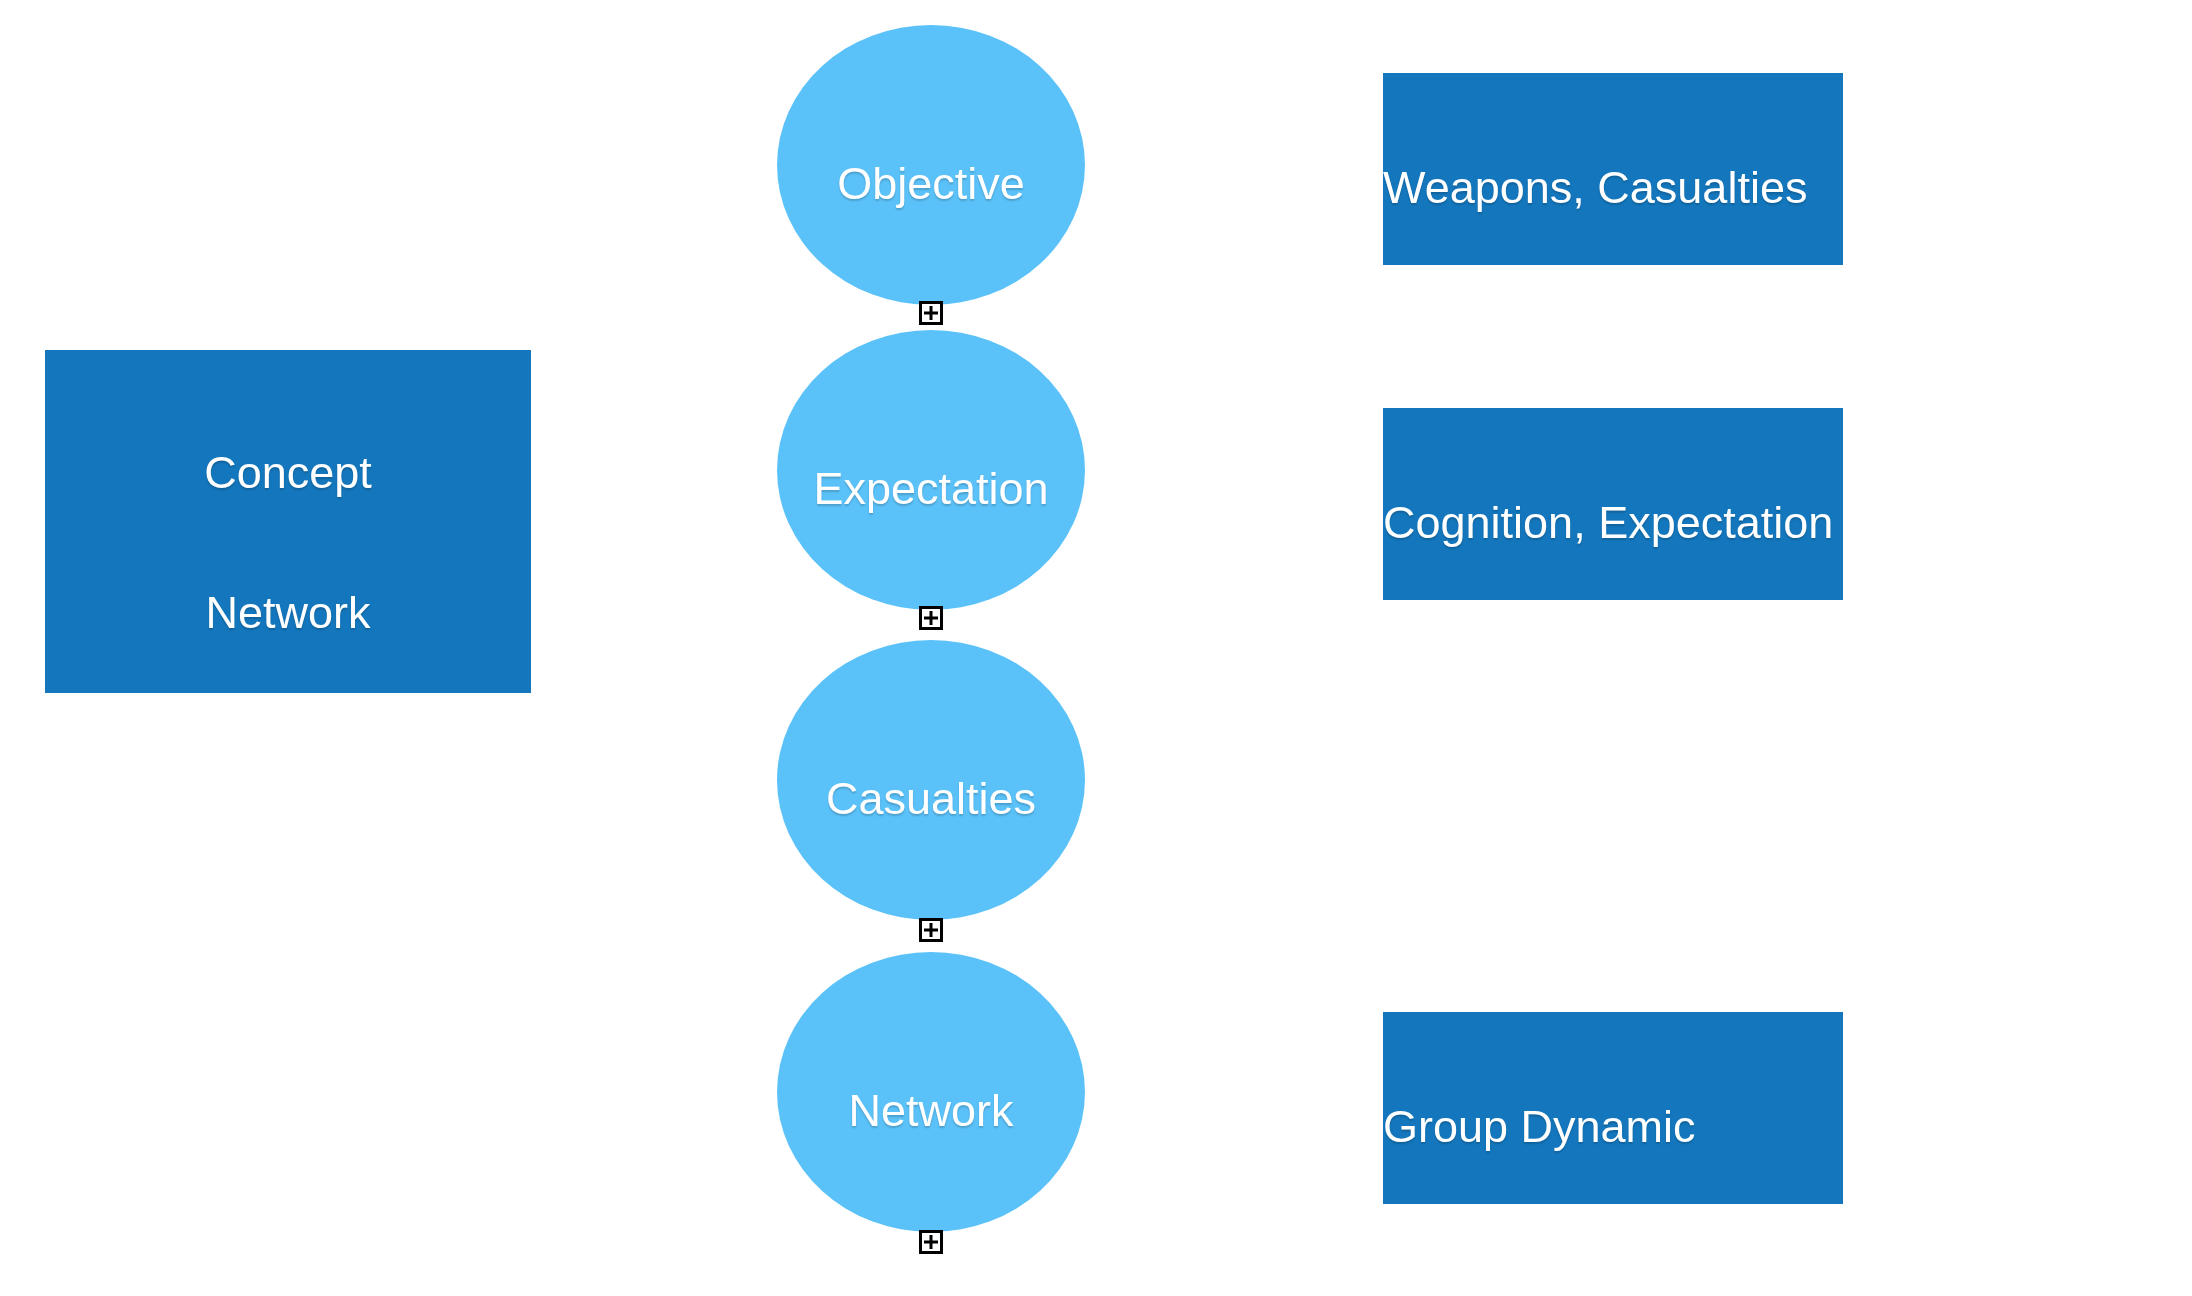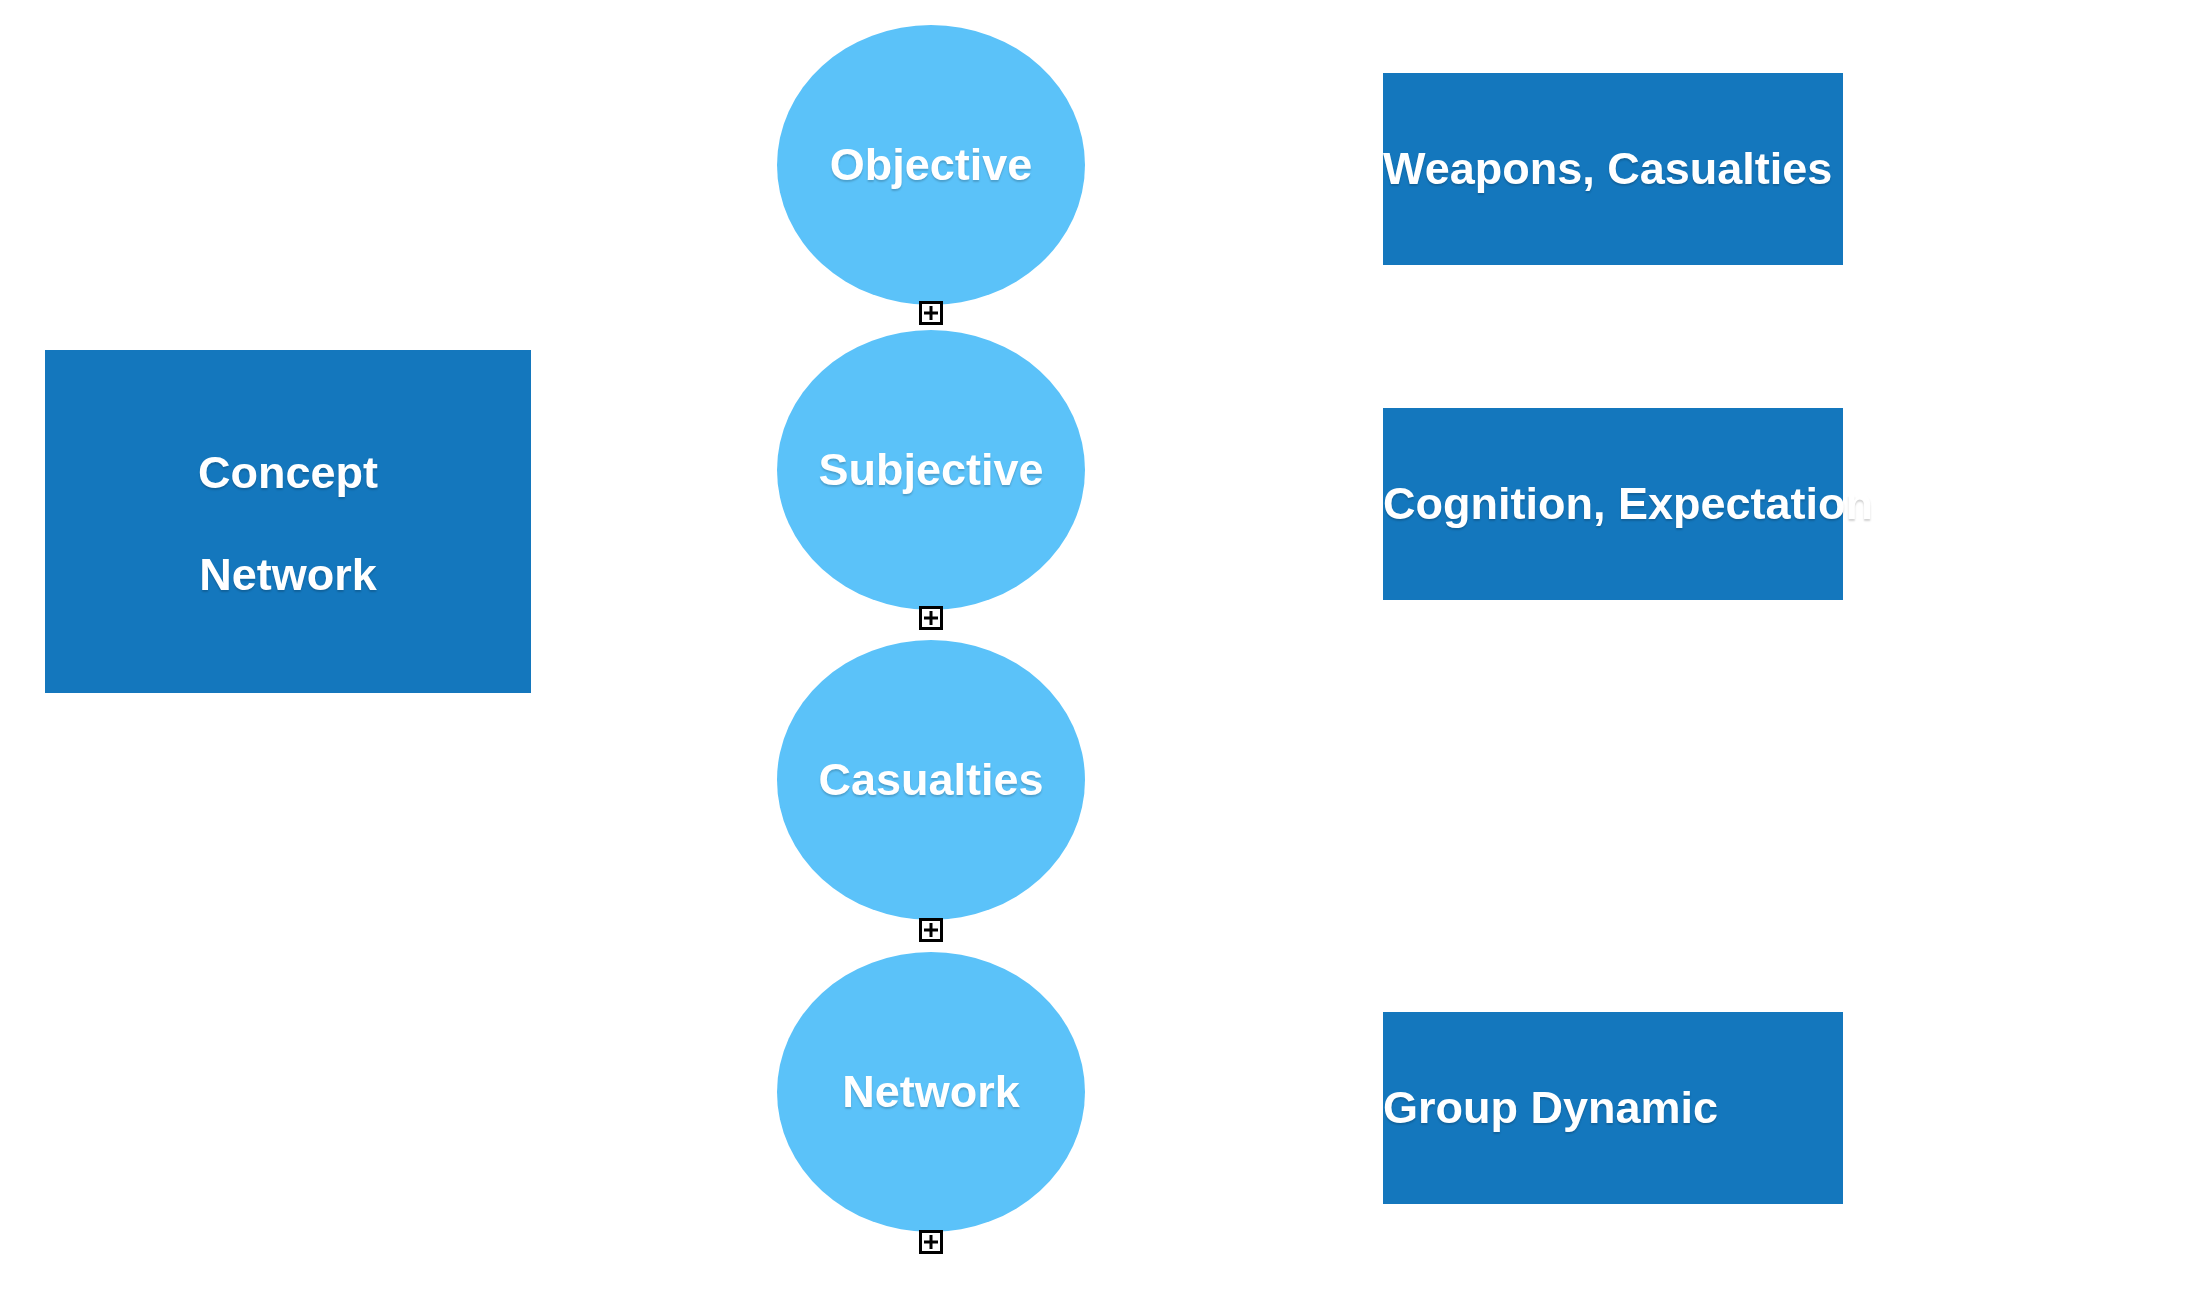--- a/index.html
+++ b/index.html
@@ -14,26 +14,27 @@
   body{
     width:2192px;height:1296px;
     background:var(--background);
     font-family:"Liberation Sans",sans-serif;
     position:relative;overflow:hidden;
   }
   .canvas{position:absolute;inset:0;}
 
   .shape-text{
     color:var(--shape-text);
-    font-weight:bold;
+    font-weight:normal;
     font-size:45px;
     line-height:1.15;
     text-align:center;
     text-shadow:0 2px 2px rgba(0,0,0,0.18);
     white-space:nowrap;
+    margin-top:38px;
   }
 
   
   .concept-box{
     position:absolute;left:45px;top:350px;width:486px;height:343px;
     background:var(--box-fill);
     display:flex;flex-direction:column;align-items:center;justify-content:center;
     gap:50px;padding-top:4px;box-sizing:border-box;
   }
 
@@ -78,21 +79,21 @@
     <div class="shape-text">Concept</div>
     <div class="shape-text">Network</div>
   </div>
 
   <div class="circle c1">
     <span class="shape-text">Objective</span>
   </div>
   <div class="plus p1"></div>
 
   <div class="circle c2">
-    <span class="shape-text">Subjective</span>
+    <span class="shape-text">Expectation</span>
   </div>
   <div class="plus p2"></div>
 
   <div class="circle c3">
     <span class="shape-text">Casualties</span>
   </div>
   <div class="plus p3"></div>
 
   <div class="circle c4">
     <span class="shape-text">Network</span>

